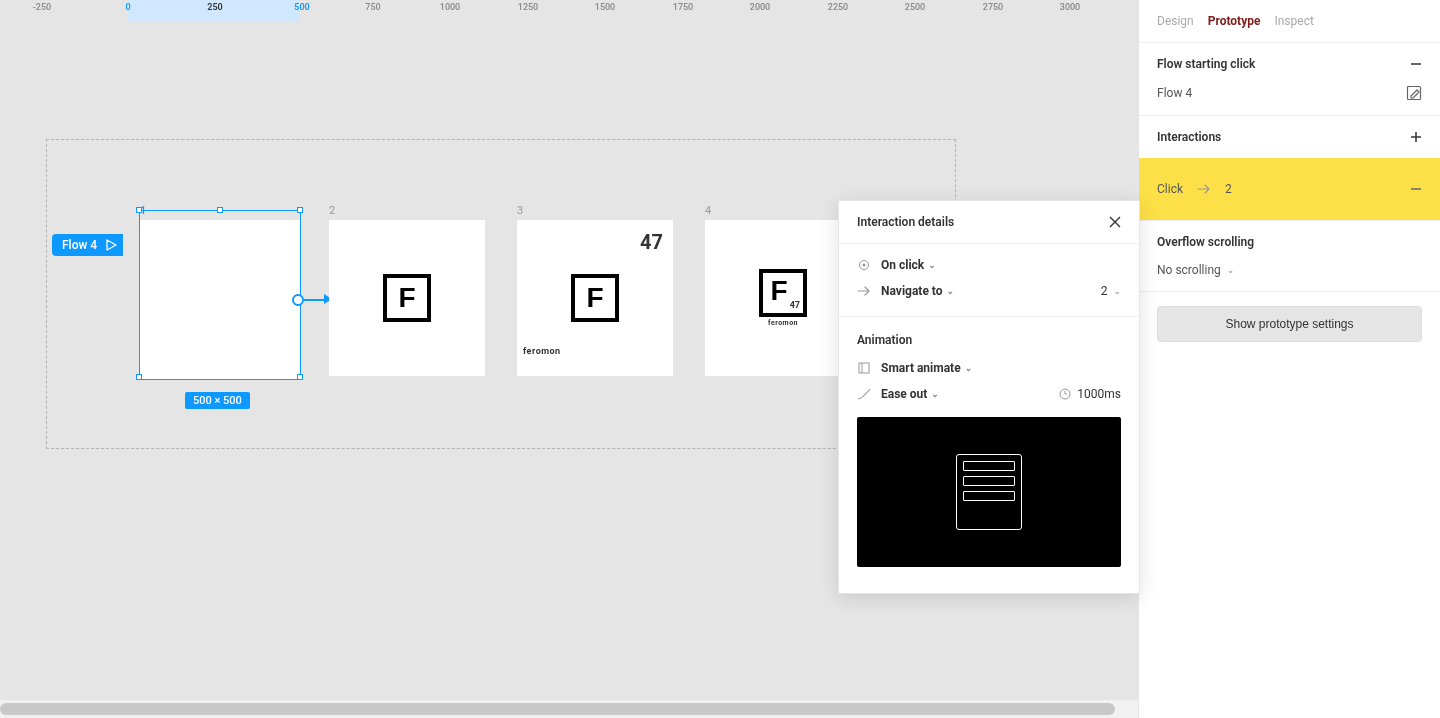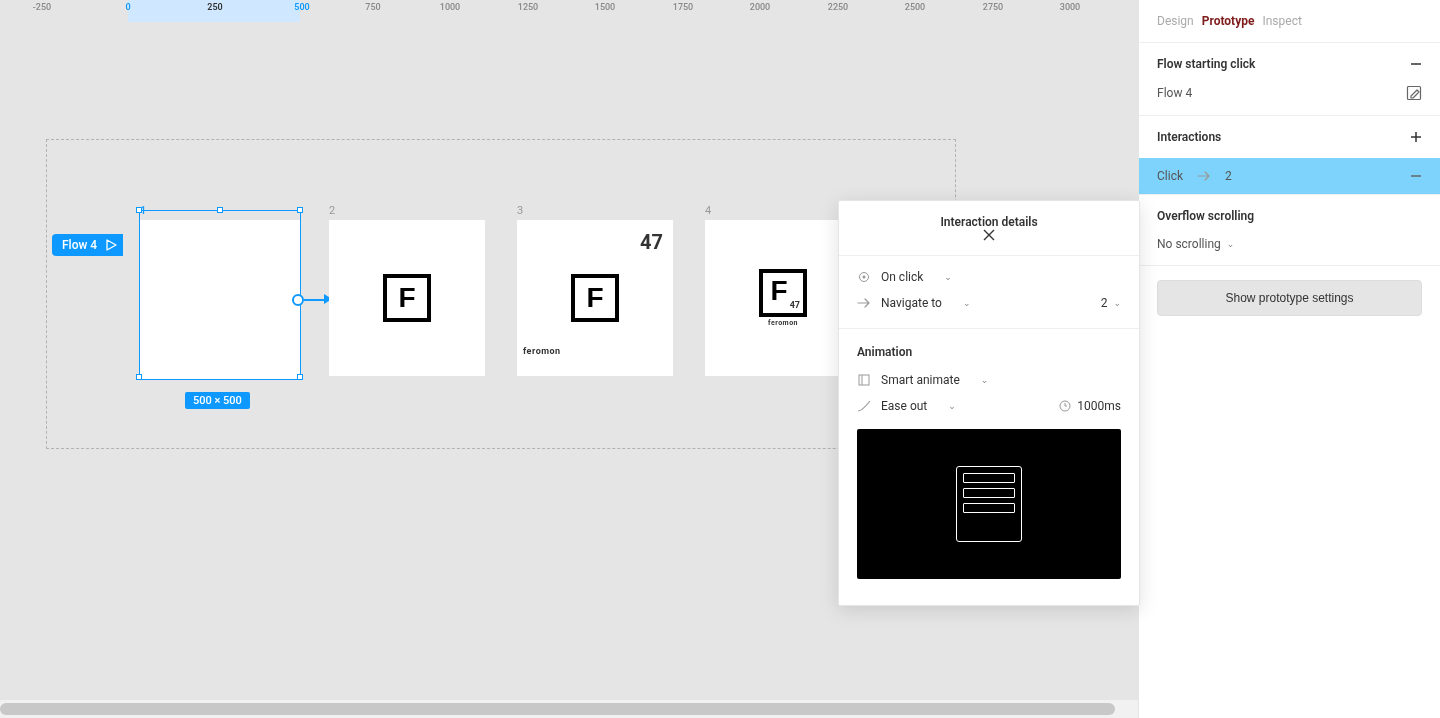--- a/index.html
+++ b/index.html
@@ -39,44 +39,44 @@
   .flow-play { position:absolute; right:6px; top:50%; transform:translateY(-50%); }
 
   .dim-badge { position:absolute; background:#0d99ff; color:#fff; font-size:11px; font-weight:500; padding:2px 8px; border-radius:2px; }
 
   .noodle-node { position:absolute; width:12px; height:12px; border:2px solid #0d99ff; background:#fff; border-radius:50%; }
   .noodle-line { position:absolute; height:2px; background:#0d99ff; }
   .noodle-arrow { position:absolute; width:0; height:0; border-top:5px solid transparent; border-bottom:5px solid transparent; border-left:8px solid #0d99ff; }
 
   
   .modal { position:absolute; top:200px; left:838px; width:302px; background:#fff; border:1px solid #e5e5e5; border-radius:2px; box-shadow:0 4px 20px rgba(0,0,0,0.12); z-index:20; }
-  .modal-header { padding:14px 18px; border-bottom:1px solid #eee; display:flex; justify-content:space-between; align-items:center;flex-direction:column; }
+  .modal-header { padding:14px 18px; border-bottom:1px solid #eee; display:flex; justify-content:space-between; align-items:center; }
   .modal-title { font-size:12px; font-weight:600; }
   .modal-body { padding: 8px 0; }
   .modal-section-border { border-bottom:1px solid #eee; padding-bottom:12px; margin-bottom:12px; }
   .row { display:flex; align-items:center; padding:6px 18px; gap:10px; font-size:12px; color:#333; }
   .row .icon-slot { width:14px; display:flex; align-items:center; justify-content:center; color:#888; flex-shrink:0; }
-  .row .value { display:flex; align-items:center; gap:21px; }
+  .row .value { display:flex; align-items:center; gap:4px;font-weight:bold; }
   .row .spacer { flex:1; }
   .row .right-value { display:flex; align-items:center; gap:6px; }
   .section-title { font-size:12px; font-weight:600; padding:4px 18px 8px; }
   .chev { color:#888; font-size:9px; }
   .preview { margin:10px 18px 18px; height:150px; background:#000; border-radius:2px; display:flex; align-items:center; justify-content:center; }
   .preview-phone { width:66px; height:76px; border:1px solid #fff; border-radius:3px; padding:6px; display:flex; flex-direction:column; gap:5px; }
   .preview-row { height:10px; border:1px solid #fff; border-radius:1px; }
 
   
   .sidebar { position:absolute; top:0; right:0; width:302px; height:718px; background:#fff; border-left:1px solid #e5e5e5; z-index:10; overflow:hidden; }
-  .tabs { display:flex; gap:8px; padding:14px 18px; border-bottom:1px solid #eee; font-size:12px; }
+  .tabs { display:flex; gap:14px; padding:14px 18px; border-bottom:1px solid #eee; font-size:12px; }
   .tab { color:#aaa; cursor:pointer; }
   .tab.active { color:#7f1d1d; font-weight:700; }
   .side-section { padding:14px 18px; border-bottom:1px solid #eee; }
   .side-head { display:flex; justify-content:space-between; align-items:center; font-size:12px; font-weight:600; margin-bottom:14px; }
   .side-row { display:flex; align-items:center; font-size:12px; color:#555; }
-  .side-row.highlight { background:#7dd3fc; margin:6px -18px 0; padding:11px 18px; }
+  .side-row.highlight { background:#fde047; margin:6px -18px 0; padding:24px 18px; }
   .side-row .sr-text { flex:1; }
   .side-row .sr-icon { color:#888; margin:0 14px; }
   .btn-outline { border:1px solid #ddd; background:#e5e5e5; width:100%; padding:10px; font-size:12px; color:#333; border-radius:4px; cursor:pointer; }
   .icon-btn { color:#888; cursor:pointer; display:inline-flex; }
 
   
   .hscroll { position:absolute; left:0; width:1138px; bottom:0; height:18px; background:#f1f1f1; }
   .hscroll-thumb { position:absolute; top:3px; height:12px; background:#c8c8c8; border-radius:6px; }
 
   svg { display:block; }

